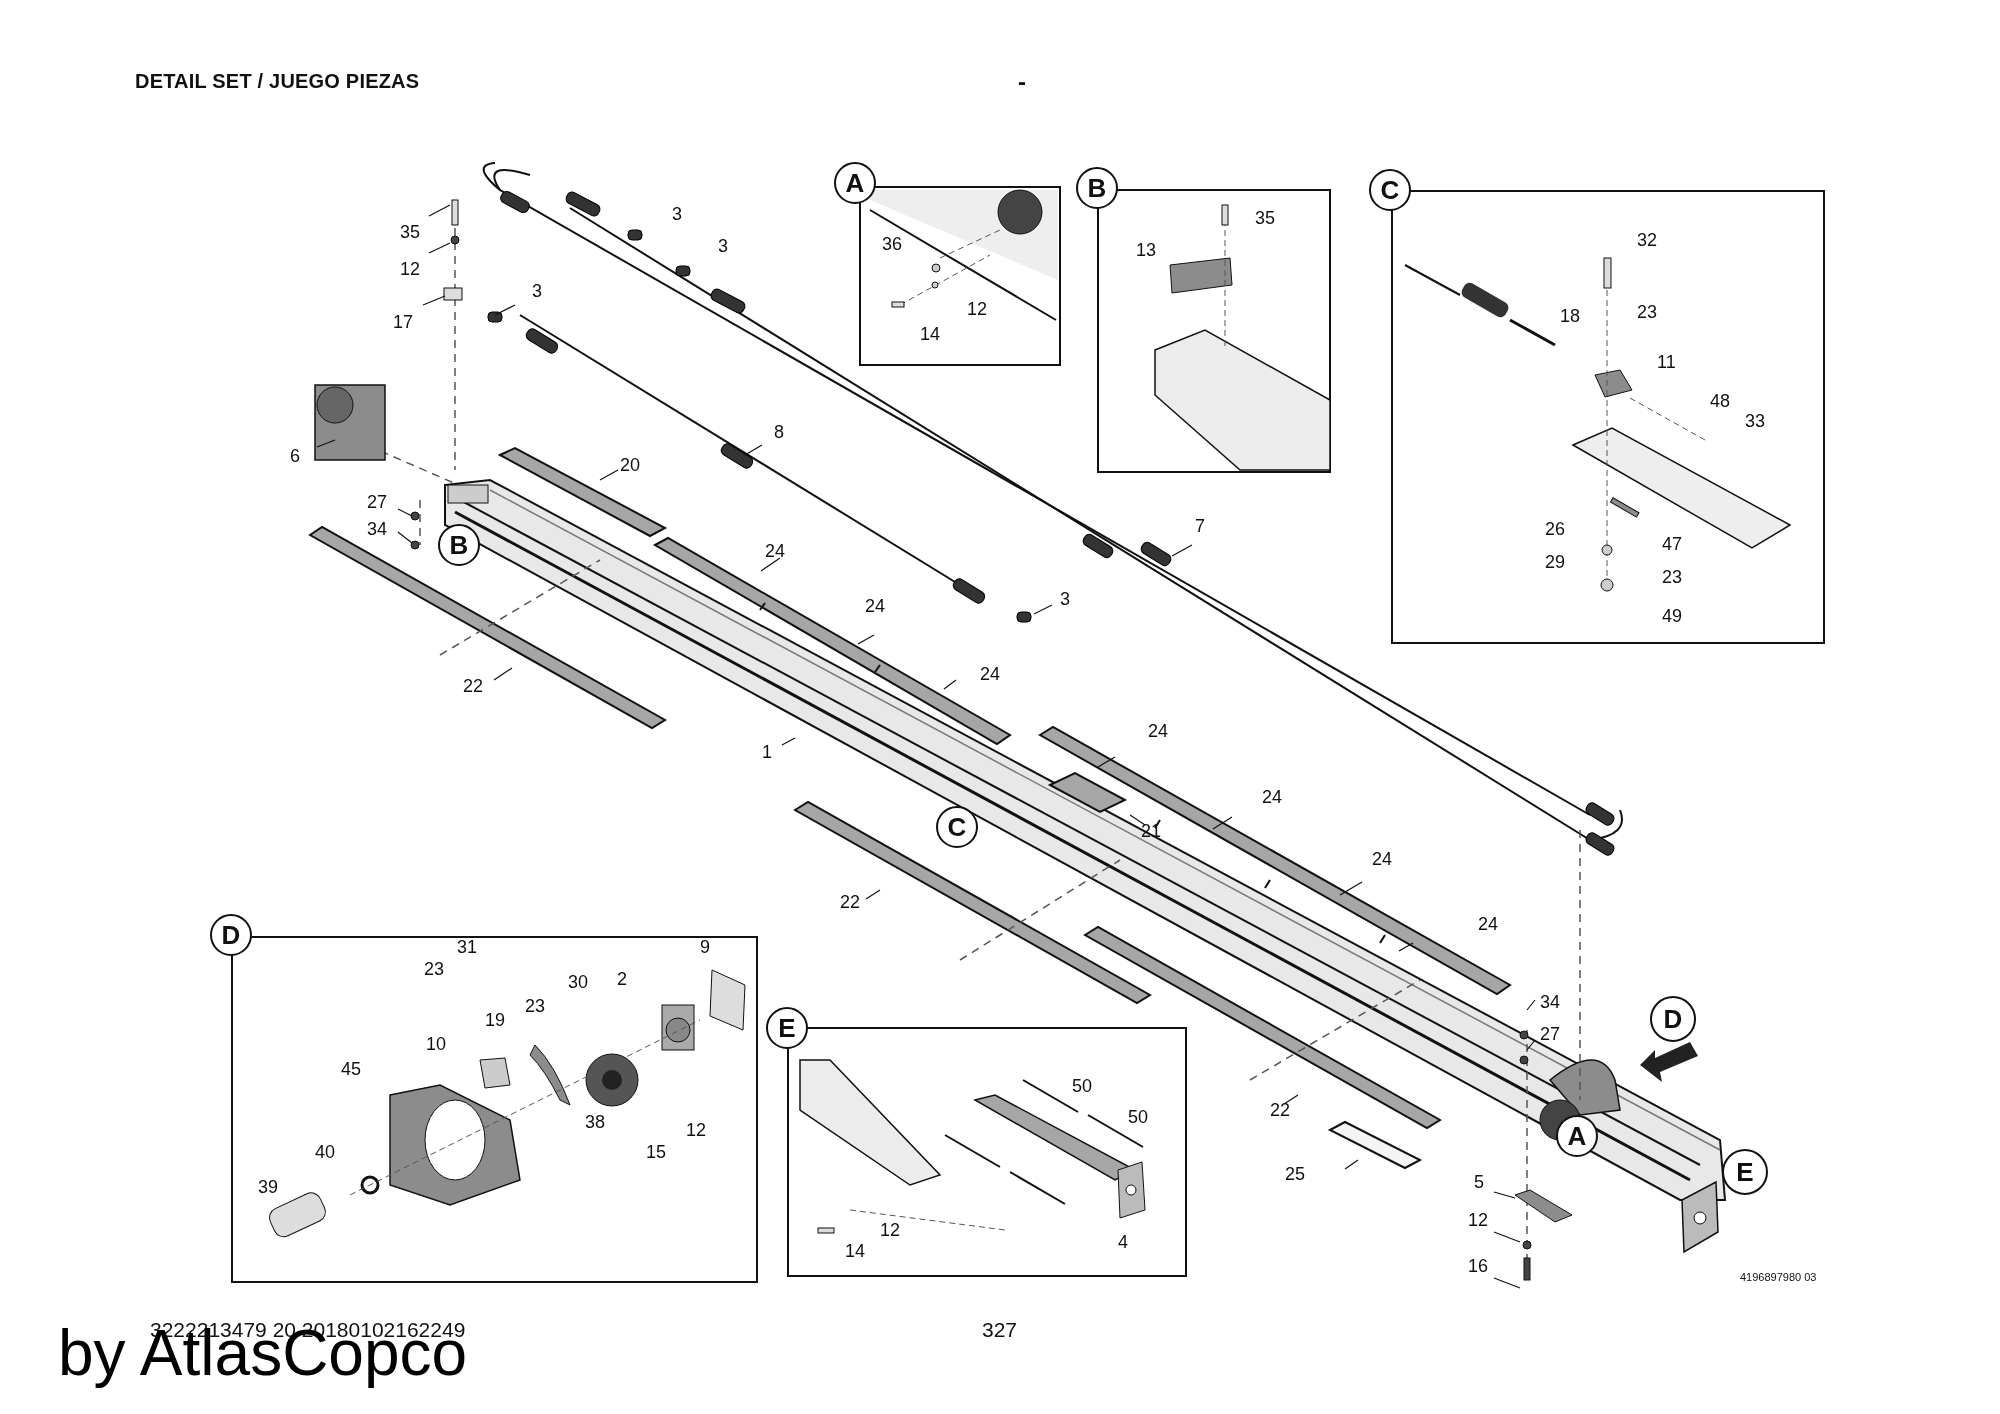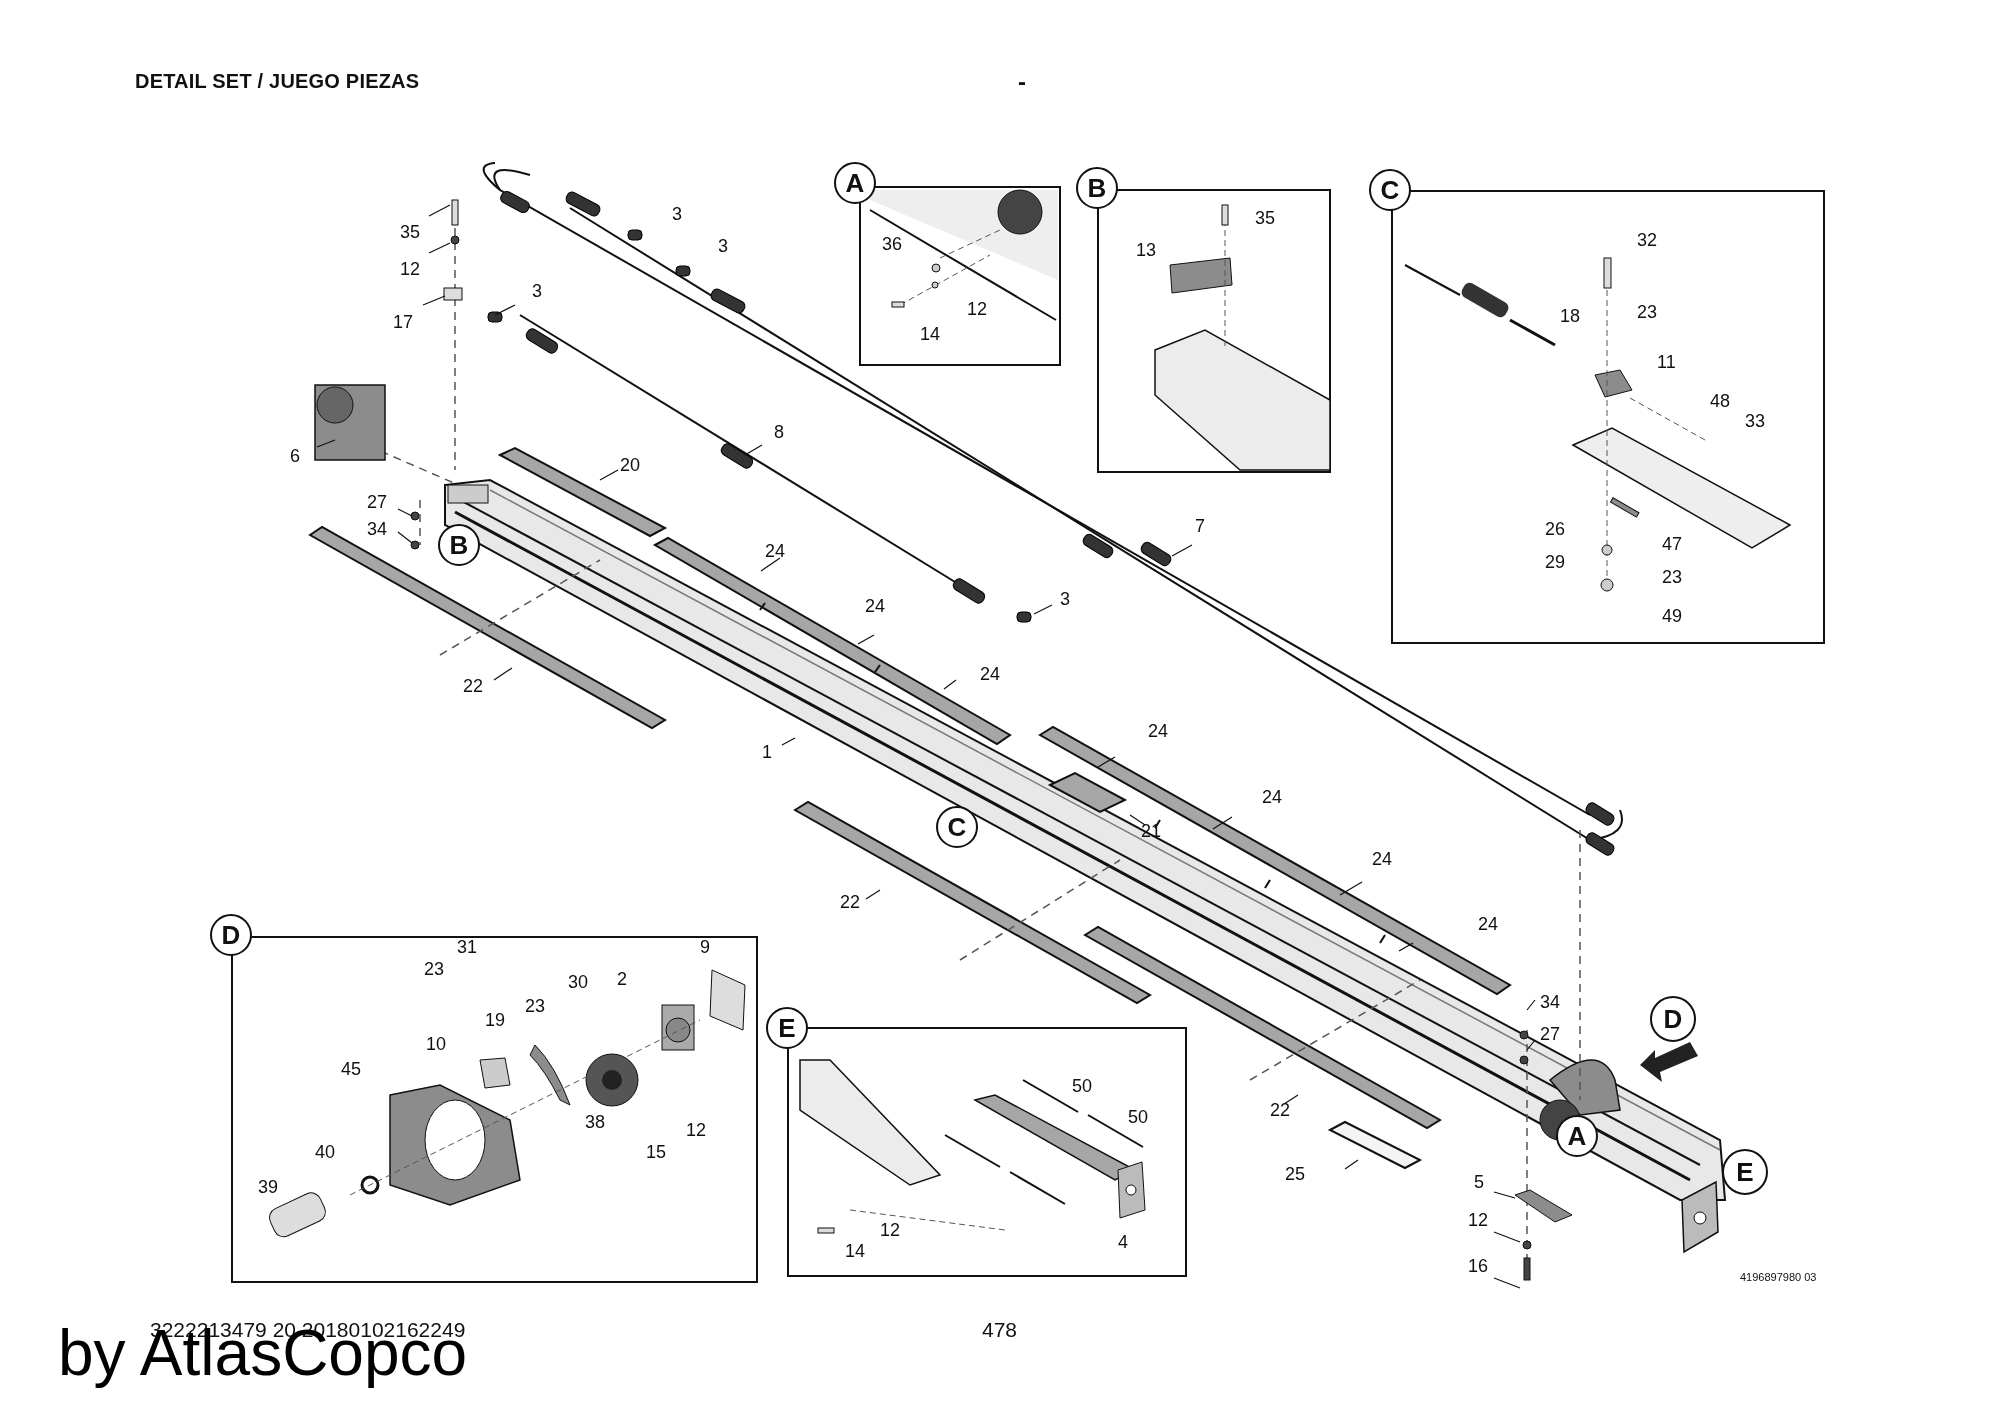--- a/index.html
+++ b/index.html
@@ -311,14 +311,14 @@
     <text class="cal" x="459" y="554">B</text>
     <text class="cal" x="957" y="836">C</text>
     <text class="cal" x="1673" y="1028">D</text>
     <text class="cal" x="1577" y="1145">A</text>
     <text class="cal" x="1745" y="1181">E</text>
   </g>
 </svg>
 
 <div class="footer-id">3222213479 20 20180102162249</div>
 <div class="watermark">by AtlasCopco</div>
-<div class="page-num">478</div>
+<div class="page-num">327</div>
 <div class="drawing-num">4196897980 03</div>
 
 </body></html>

